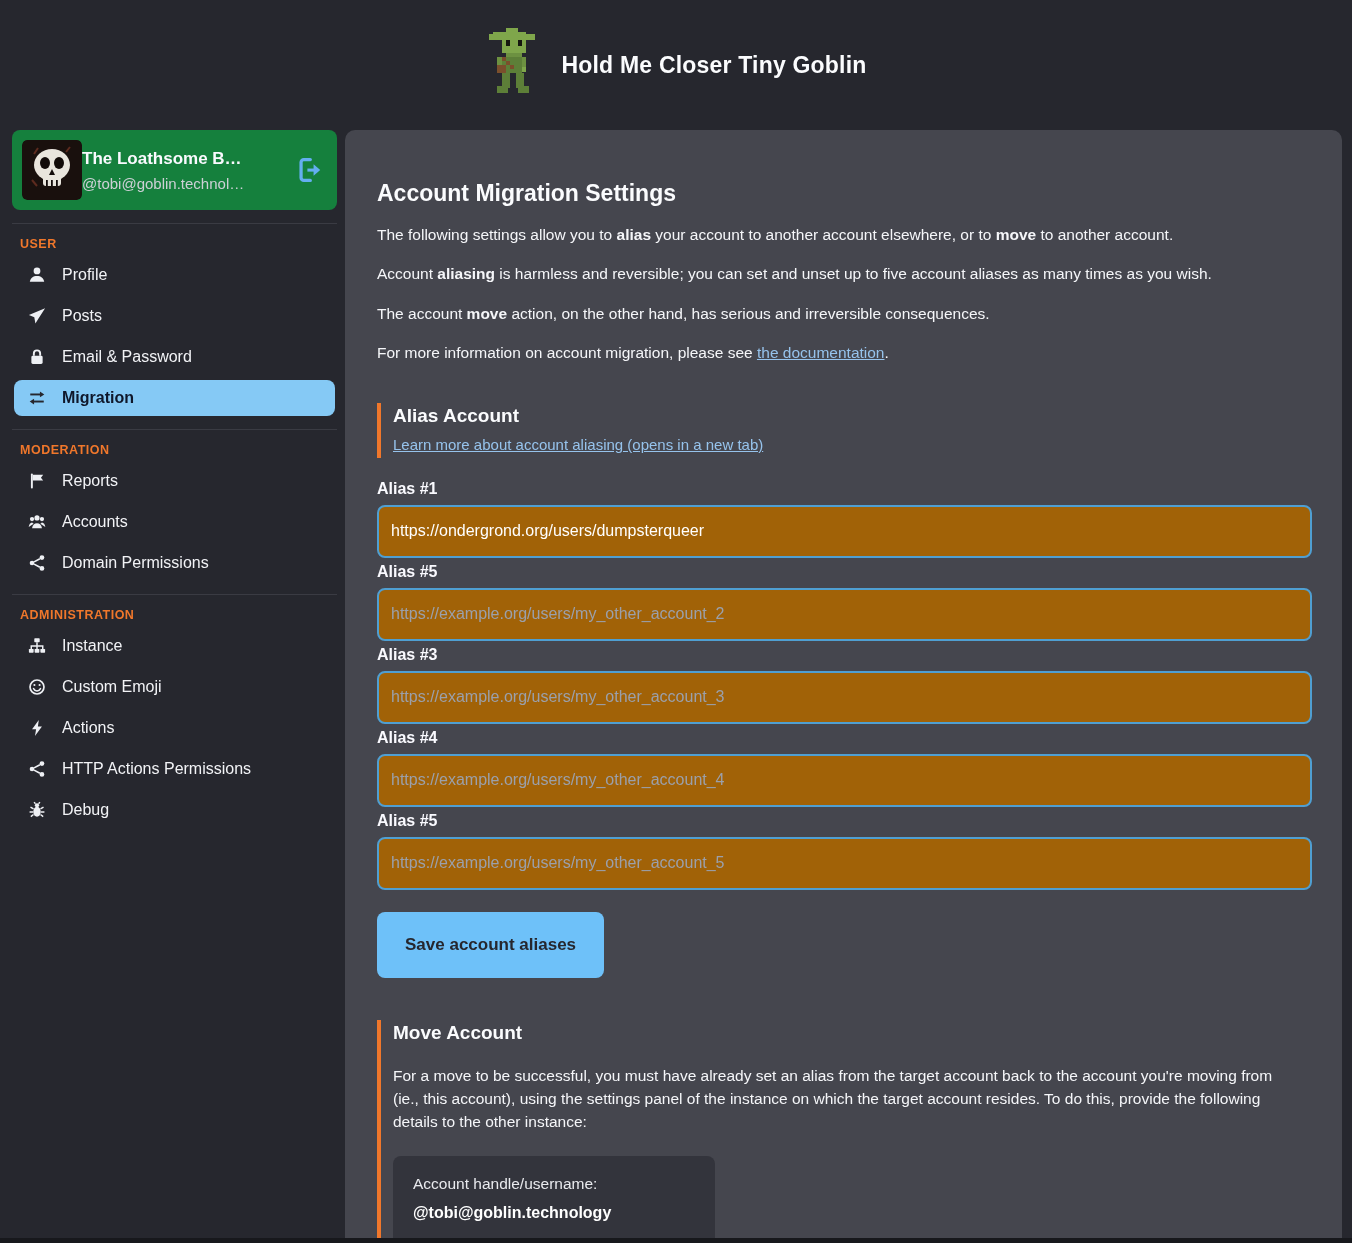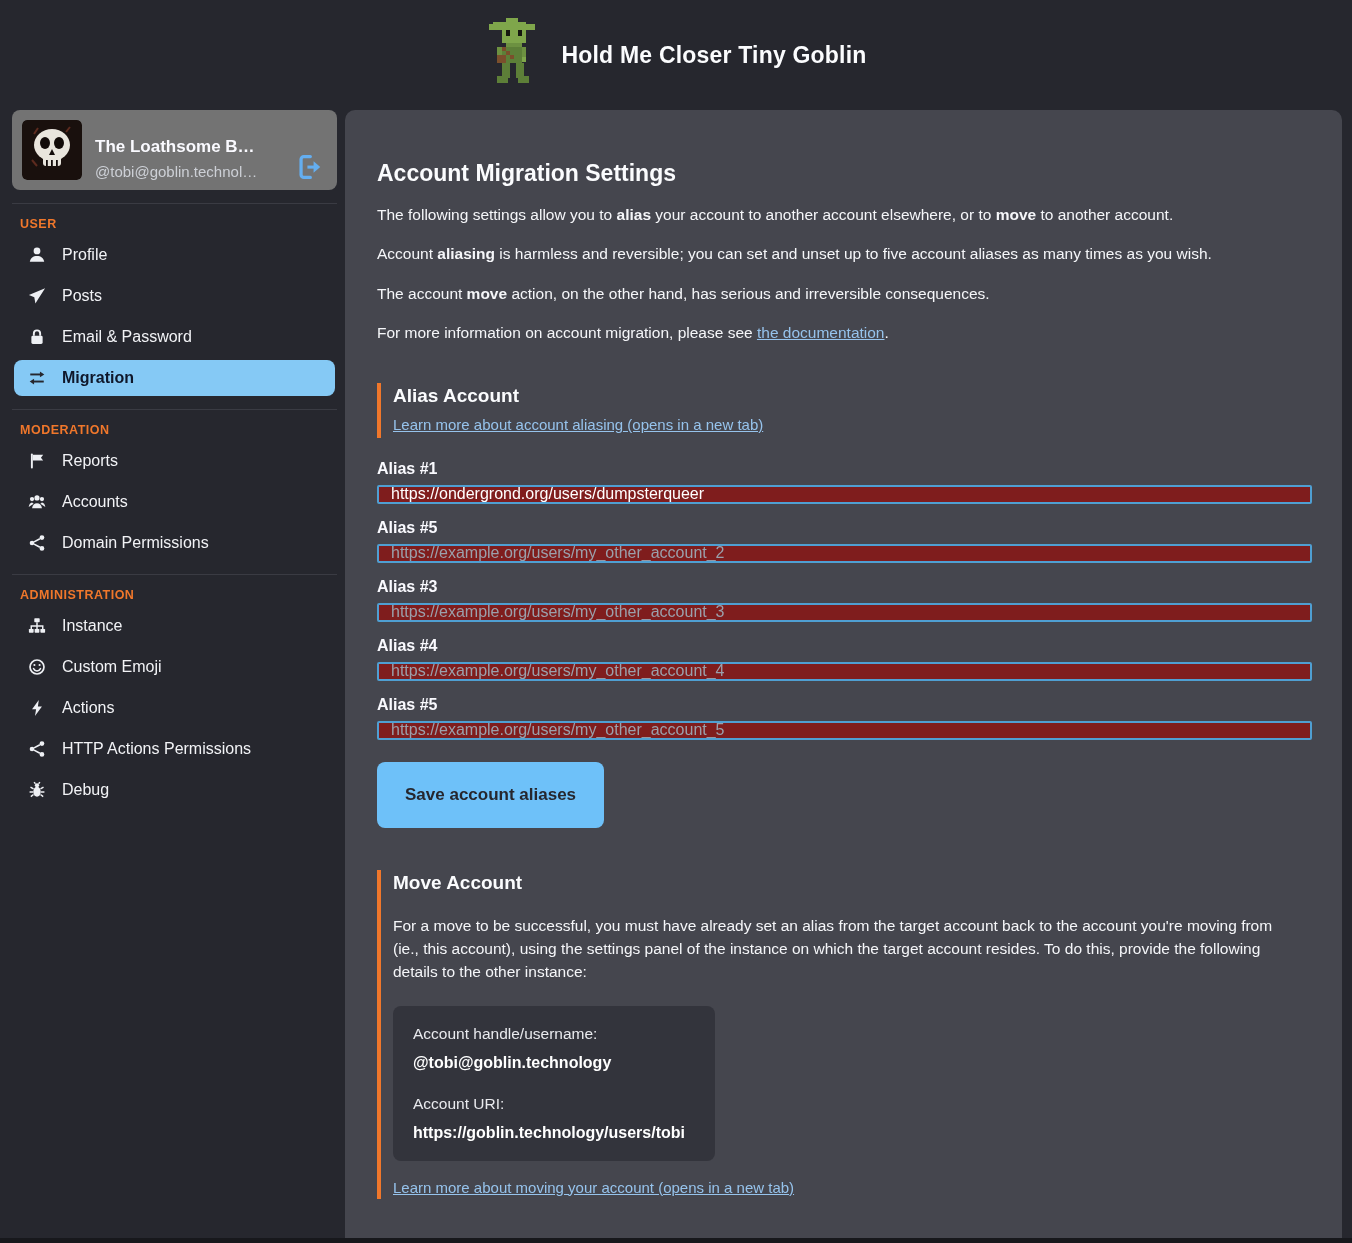--- a/index.html
+++ b/index.html
@@ -11,34 +11,34 @@
   }
   *{box-sizing:border-box;margin:0;padding:0;}
   html,body{width:1352px;height:1243px;overflow:hidden;}
   body{
     background:#26272e;
     color:#fafaff;
     font-family:"Liberation Sans","DejaVu Sans",sans-serif;
     position:relative;
   }
   
-  .header{height:110px;display:flex;align-items:center;justify-content:center;gap:18px;}
+  .header{height:130px;display:flex;align-items:center;justify-content:center;gap:18px;}
   .header .logo{width:58px;height:88px;display:block;}
   .header h1{font-size:23px;font-weight:bold;color:#fbfcfe;letter-spacing:.2px;}
   
   .app{display:flex;align-items:flex-start;}
   .sidebar{width:345px;flex:0 0 345px;padding:0 8px 0 12px;}
   .content{
     flex:1;margin-right:10px;background:#45464e;border-radius:10px 10px 0 0;
     padding:50px 30px 60px 32px;min-height:1140px;
   }
   
   .user-card{
-    background:#737373;border-radius:8px;padding:10px 14px 10px 10px;
-    display:flex;align-items:flex-end;gap:13px;height:80px;
+    background:#15803d;border-radius:8px;padding:10px 14px 10px 10px;
+    display:flex;align-items:center;height:80px;
   }
   .avatar{width:60px;height:60px;border-radius:5px;flex:0 0 60px;display:block;}
   .user-meta{flex:1;min-width:0;}
   .user-name{font-size:17px;font-weight:bold;white-space:nowrap;overflow:hidden;}
   .user-handle{font-size:15px;color:#cdd0d6;margin-top:6px;white-space:nowrap;overflow:hidden;}
   .signout{background:none;border:none;cursor:pointer;flex:0 0 26px;height:26px;padding:0;}
   
   .nav-section{border-top:1px solid #3a3b43;margin-top:13px;padding-top:13px;}
   .nav-heading{
     font-size:12.5px;font-weight:bold;color:var(--accent-orange);
@@ -55,25 +55,25 @@
   .page-title{font-size:23px;font-weight:bold;margin-bottom:10px;color:#fbfcfe;}
   .intro p{font-size:15.5px;line-height:1.45;margin-top:17px;color:#f5f6f9;}
   a.text-link{color:var(--link-blue);text-decoration:underline;cursor:pointer;}
   .section-head{
     border-left:4px solid var(--accent-orange);
     padding:2px 0 4px 12px;margin-top:38px;
   }
   .section-head h2{font-size:19px;font-weight:bold;color:#fbfcfe;}
   .section-head .learn-more{display:inline-block;font-size:15px;margin-top:9px;}
   
-  .field{margin-top:15px;}
+  .field{margin-top:5px;}
   .field-label{display:block;font-size:16px;font-weight:bold;margin-bottom:7px;}
   .field input{
-    width:100%;height:19px;background:#7f1d1d;border:2px solid var(--input-border);
-    border-radius:2px;color:#ffffff;font-size:16px;padding:0 12px;
+    width:100%;height:53px;background:#a16207;border:2px solid var(--input-border);
+    border-radius:8px;color:#ffffff;font-size:16px;padding:0 12px;
     font-family:"Liberation Sans","DejaVu Sans",sans-serif;outline:none;
   }
   .field input::placeholder{color:#9ba0ab;}
   .save-btn{
     margin-top:22px;background:var(--button-blue);color:#26272e;border:none;cursor:pointer;
     font-size:17px;font-weight:bold;padding:23px 28px;border-radius:8px;
     font-family:"Liberation Sans","DejaVu Sans",sans-serif;
   }
   
   .move-block{

